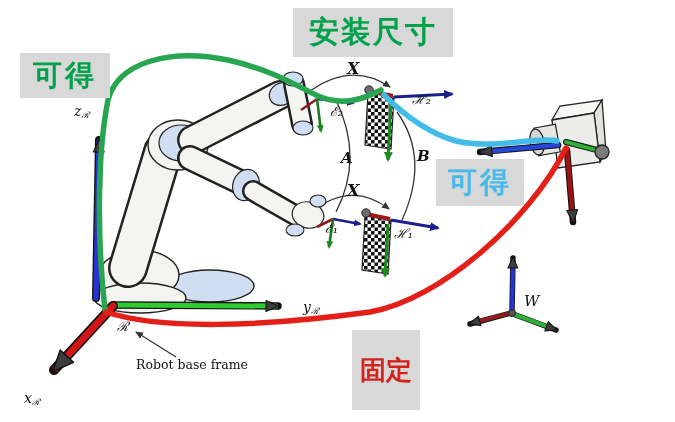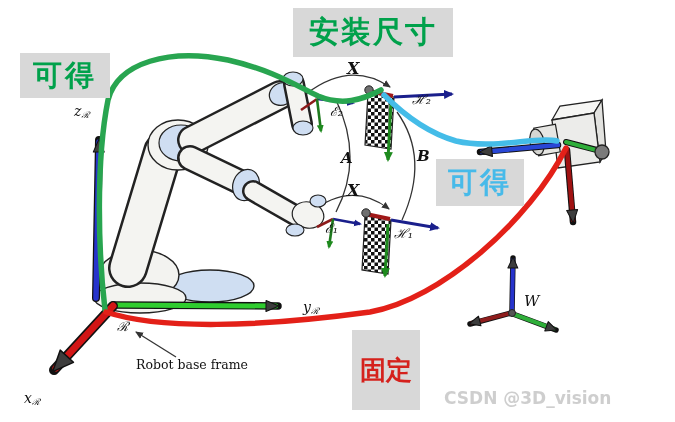--- a/index.html
+++ b/index.html
@@ -183,15 +183,14 @@
   </g>
 </svg>
 
 <div class="lbl lbl-install">安装尺寸</div>
 <div class="lbl lbl-ok-left">可得</div>
 <div class="lbl lbl-ok-right">可得</div>
 <div class="lbl lbl-fixed">
   <span>固定</span>
 </div>
 
-<div class="wm wm-csdn">CSDN @3D_vision</div>
 
 </div>
 
 </body></html>

